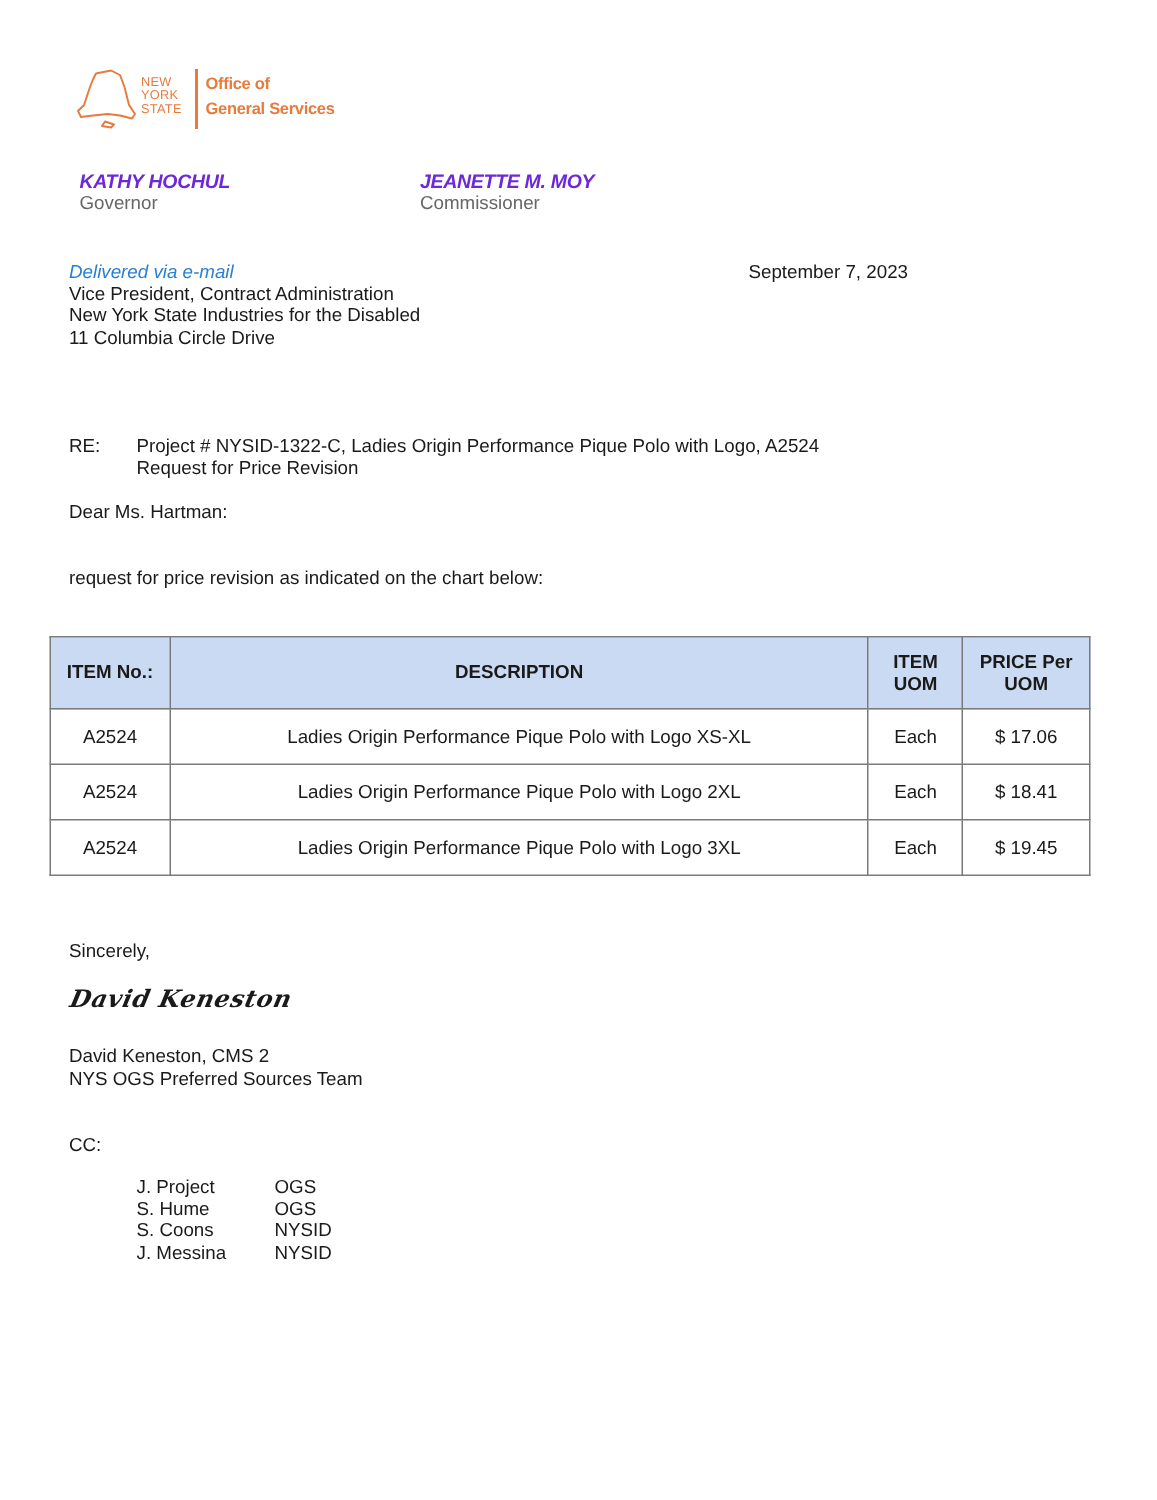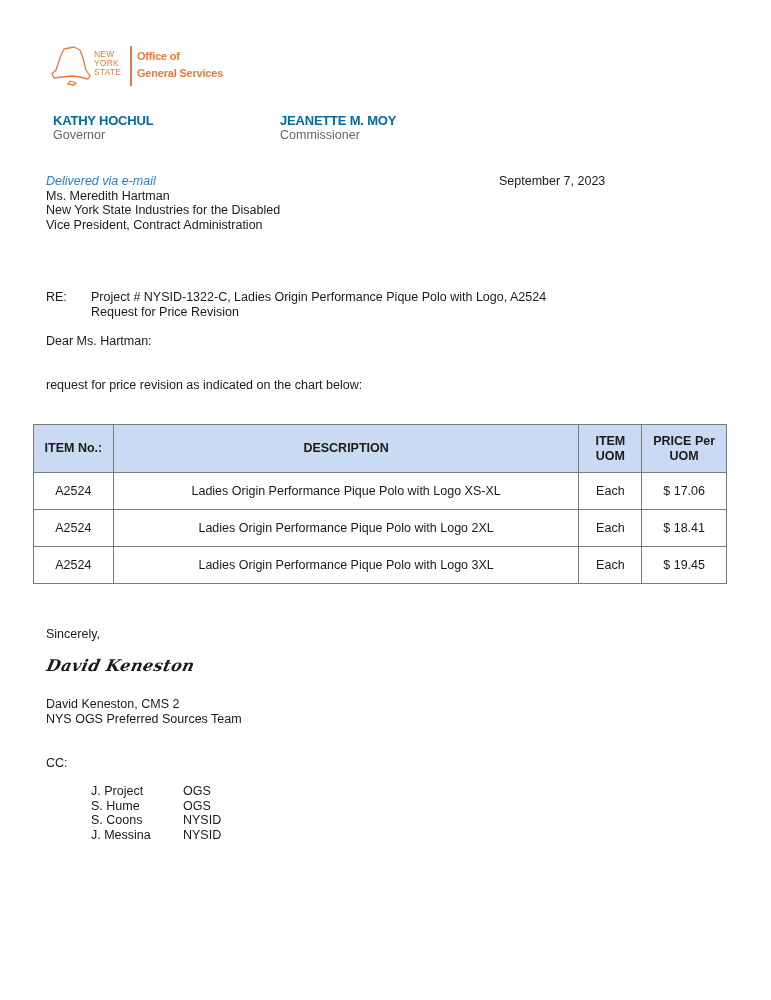--- a/index.html
+++ b/index.html
@@ -9,21 +9,21 @@
   .t { font-size:12.5px; line-height:14.6px; white-space:nowrap; }
 
   
   #logo { left:50px; top:44px; width:230px; height:44px; }
   #logo .divider { position:absolute; left:80px; top:2px; width:1.5px; height:40px; background:#e87a3c; }
   #logo .ny-text { position:absolute; left:44px; top:6px; font-size:8.5px; line-height:9px; font-weight:normal; color:#e87a3c; letter-spacing:0.2px; }
   #logo .ogs-text { position:absolute; left:87px; top:4px; font-size:11px; line-height:17px; color:#e87a3c; font-weight:bold; letter-spacing:-0.2px; }
   #logo svg { position:absolute; left:0; top:2px; }
 
   
-  .hdr-name { font-size:13px; font-weight:bold; color:#0369a1; letter-spacing:-0.2px; }
+  .hdr-name { font-size:13px; font-weight:bold; color:#6d28d9; letter-spacing:-0.2px;font-style:italic; }
   .hdr-title { font-size:12.5px; color:#666; }
 
   .italic-blue { color:#2a7fd0; font-style:italic; }
 
   
   #price-table { position:absolute; left:33px; top:424px; width:694px; border-collapse:collapse; font-size:12.5px; }
   #price-table th, #price-table td { border:1.2px solid #7a7a7a; text-align:center; vertical-align:middle; padding:0; }
   #price-table th { background:#c9daf2; font-weight:bold; height:47px; line-height:15px; }
   #price-table td { height:36px; }
   #price-table .c1 { width:79px;margin-left:28px; }
@@ -61,23 +61,23 @@
 </div>
 <div class="abs" style="left:280px; top:113px;">
   <div class="hdr-name">JEANETTE M. MOY</div>
   <div class="hdr-title">Commissioner</div>
 </div>
 
 <div class="abs t italic-blue" style="left:46px; top:174px;">Delivered via e-mail</div>
 <div class="abs t" style="left:499px; top:174px;">September 7, 2023</div>
 
 <div class="abs t" style="left:46px; top:188.6px;">
-  <div>Ms. Meredith Hartman</div>
+  <div>Vice President, Contract Administration</div>
   <div>New York State Industries for the Disabled</div>
-  <div>Vice President, Contract Administration</div>
+  <div>11 Columbia Circle Drive</div>
 </div>
 
 <div class="abs t" style="left:46px; top:290px;">RE:</div>
 <div class="abs t" style="left:91px; top:290px;">
   <div>Project # NYSID-1322-C, Ladies Origin Performance Pique Polo with Logo, A2524</div>
   <div>Request for Price Revision</div>
 </div>
 
 <div class="abs t" style="left:46px; top:334px;">Dear Ms. Hartman:</div>
 

